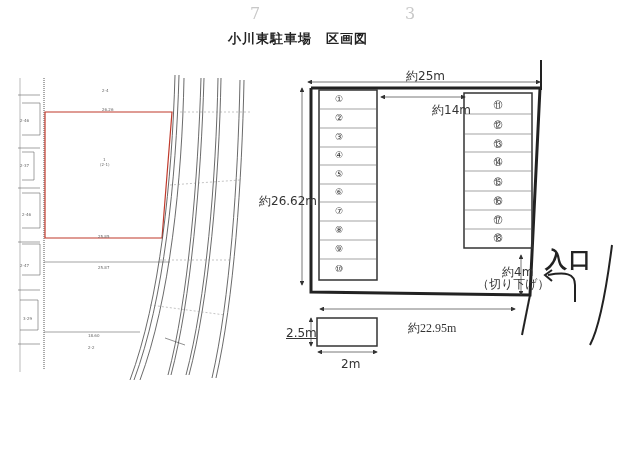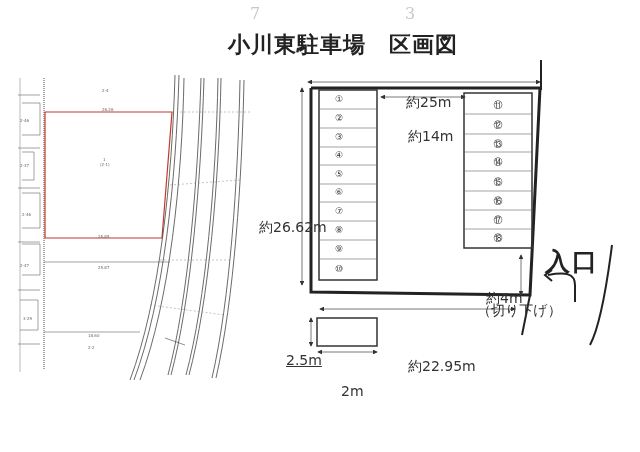--- a/index.html
+++ b/index.html
@@ -1,24 +1,24 @@
 <!DOCTYPE html>
 <html><head>
 <meta charset="utf-8">
 <style>
   html, body { margin:0; padding:0; background:#ffffff; }
   body { width:640px; height:452px; position:relative; overflow:hidden;
          font-family:"DejaVu Sans", sans-serif; color:#222; }
-  .title { position:absolute; left:228px; top:30px; font-size:22px; font-weight:bold;
+  .title { position:absolute; left:228px; top:30px; font-size:13px; font-weight:bold;
            letter-spacing:1px; color:#222; white-space:pre; }
   .scribble { position:absolute; font-size:16px; color:#c8c8c8; font-family:"DejaVu Serif", serif; }
   svg { position:absolute; left:0; top:0; }
-  .lbl { position:absolute; font-size:14px; color:#333; white-space:nowrap;margin-top:26px; }
+  .lbl { position:absolute; font-size:12px; color:#333; white-space:nowrap; }
   .spot { position:absolute; font-size:9px; color:#333; text-align:center; }
-  .entrance { position:absolute; left:545px; top:245px; font-size:25px; font-weight:bold; color:#222; letter-spacing:2px; }
+  .entrance { position:absolute; left:545px; top:245px; font-size:22px; font-weight:bold; color:#222; letter-spacing:2px; }
   .map-tiny { position:absolute; font-size:4px; color:#666; white-space:nowrap; }
 </style>
 </head>
 <body>
 
 <div class="title">小川東駐車場　区画図</div>
 <div class="scribble" style="left:250px;top:4px;">7</div>
 <div class="scribble" style="left:405px;top:4px;">3</div>
 
 <svg width="640" height="452">
@@ -126,24 +126,24 @@
 
   <rect x="317" y="318" width="60" height="28" fill="none" stroke="#333" stroke-width="1.5"></rect>
   <line x1="311" y1="318" x2="311" y2="346" stroke="#555" stroke-width="0.8" marker-start="url(#at)" marker-end="url(#ah)"></line>
   <line x1="318" y1="352" x2="377" y2="352" stroke="#555" stroke-width="0.8" marker-start="url(#at)" marker-end="url(#ah)"></line>
 
   <path d="M575,302 L575,285 C575,273 565,272 548,275" fill="none" stroke="#222" stroke-width="2"></path>
   <path d="M552,270 L545,275 L552,281" fill="none" stroke="#222" stroke-width="2"></path>
 </svg>
 
 <div class="lbl" style="left:406px;top:68px;">約25m</div>
-<div class="lbl" style="left:408px;top:102px;">約14m</div>
+<div class="lbl" style="left:432px;top:102px;">約14m</div>
 <div class="lbl" style="left:259px;top:193px;">約26.62m</div>
-<div class="lbl" style="left:408px;top:332px;">約22.95m</div>
-<div class="lbl" style="left:486px;top:264px;">約4m</div>
+<div class="lbl" style="left:408px;top:320px;font-family:Liberation Serif, serif;">約22.95m</div>
+<div class="lbl" style="left:502px;top:264px;">約4m</div>
 <div class="lbl" style="left:477px;top:276px;">（切り下げ）</div>
 <div class="lbl" style="left:286px;top:326px;text-decoration:underline;">2.5m</div>
 <div class="lbl" style="left:341px;top:357px;">2m</div>
 <div class="entrance">入口</div>
 
 <div class="spot" style="left:319px;top:94px;width:40px;">①</div>
 <div class="spot" style="left:319px;top:113px;width:40px;">②</div>
 <div class="spot" style="left:319px;top:132px;width:40px;">③</div>
 <div class="spot" style="left:319px;top:150px;width:40px;">④</div>
 <div class="spot" style="left:319px;top:169px;width:40px;">⑤</div>

